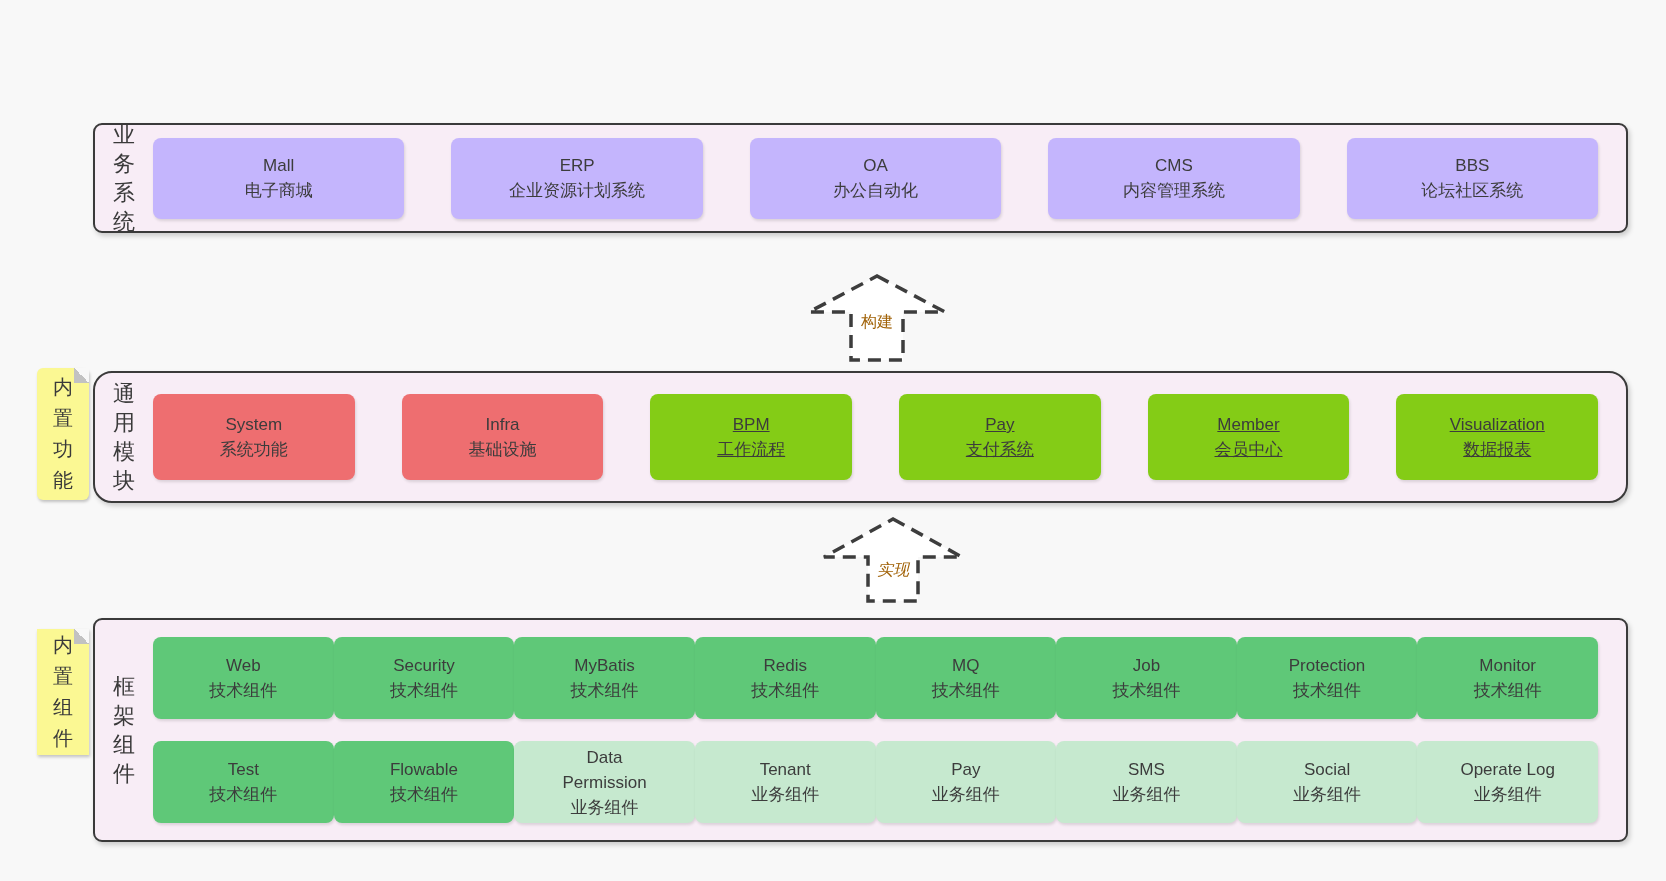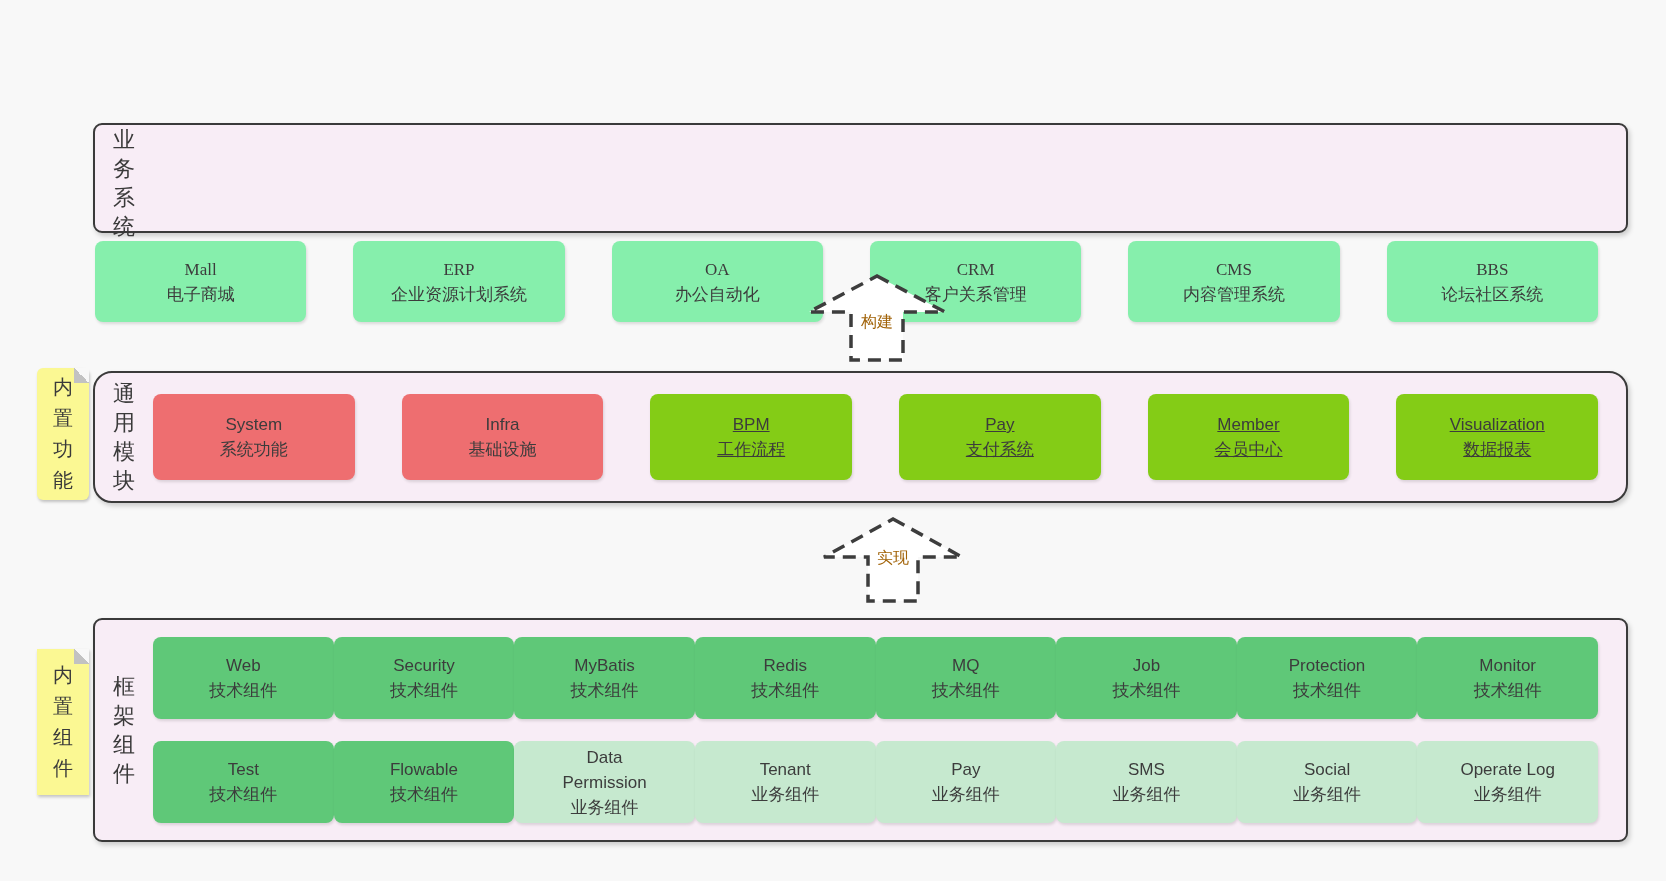--- a/index.html
+++ b/index.html
@@ -1,54 +1,54 @@
 <!DOCTYPE html>
 <html><head>
 <meta charset="utf-8">
 <style>
   html,body{margin:0;padding:0;}
   body{width:1666px;height:881px;background:#f8f8f8;font-family:"Liberation Sans",sans-serif;}
   .stage{position:relative;width:1666px;height:881px;overflow:hidden;background:#f8f8f8;}
 
   .band{position:absolute;left:93px;width:1535px;background:#f8edf6;border:2px solid #3a3a3a;
         border-radius:9px;box-shadow:2px 3px 5px rgba(0,0,0,.18);display:flex;box-sizing:border-box;}
-  #band1{top:123px;height:110px;flex-direction:column;}
+  #band1{top:123px;height:110px;}
   #band2{top:371px;height:132px;border-radius:19px;}
   #band3{top:618px;height:224px;}
 
   .vlabel{width:58px;display:flex;align-items:center;justify-content:center;
           font-size:22px;line-height:29px;color:#3a3a3a;}
   .vlabel span{display:block;width:24px;word-break:break-all;text-align:center;}
 
   .content{flex:1;display:flex;align-items:center;gap:47px;padding:0 28px 0 0;}
   #band3 .content{flex-direction:column;justify-content:center;align-items:stretch;gap:22px;}
   .brow{display:flex;}
 
   .box{flex:1;border-radius:8px;display:flex;flex-direction:column;align-items:center;
        justify-content:center;text-align:center;font-size:17px;line-height:25px;color:#3c3c3c;
        box-shadow:1px 2px 3px rgba(0,0,0,.12);}
   #band1 .box{height:81px;}
   #band2 .box{height:86px;}
   .brow .box{height:82px;}
   .box .t{white-space:pre-line;}
 
-  .v-blue{background:#86efac;font-family:Liberation Serif, serif;}
+  .v-blue{background:#c4b5fd;}
   .v-red{background:#ee6e70;}
   .v-pink{background:#84cc16;text-decoration:underline;}
   .v-gd{background:#5fc878;}
   .v-gl{background:#c6e9cf;}
 
   .sticky{position:absolute;left:37px;width:52px;background:#fbf893;
           box-shadow:1px 2px 3px rgba(0,0,0,.22);display:flex;align-items:center;justify-content:center;
           font-size:20px;line-height:31px;color:#3a3a3a;}
   .sticky .txt{display:block;width:22px;word-break:break-all;text-align:center;}
   .sticky .fold{position:absolute;top:0;right:0;width:15px;height:15px;
           background:linear-gradient(to bottom left,#f8f8f8 0 50%,#c2c2c2 50% 100%);}
   #sticky1{top:368px;height:132px;border-radius:6px;}
-  #sticky2{top:649px;height:146px;}
+  #sticky2{top:629px;height:126px;}
 
   .arrow{position:absolute;}
   .arrow svg{display:block;}
   .arrow-label{position:absolute;background:#ffffff;font-size:16px;color:#a16207;
                text-align:center;line-height:24px;}
 </style>
 </head>
 <body>
 
 <div class="stage">
@@ -73,24 +73,20 @@
       </div>
       <div class="box v-blue">
         <div class="t">ERP</div>
         <div class="s">企业资源计划系统</div>
       </div>
       <div class="box v-blue">
         <div class="t">OA</div>
         <div class="s">办公自动化</div>
       </div>
       <div class="box v-blue">
-        <div class="t">CRM</div>
-        <div class="s">客户关系管理</div>
-      </div>
-      <div class="box v-blue">
         <div class="t">CMS</div>
         <div class="s">内容管理系统</div>
       </div>
       <div class="box v-blue">
         <div class="t">BBS</div>
         <div class="s">论坛社区系统</div>
       </div>
     </div>
   </div>
 
@@ -131,21 +127,21 @@
         <div class="s">数据报表</div>
       </div>
     </div>
   </div>
 
   <div class="arrow" style="left:820px;top:514px;">
     <svg width="146" height="92" viewBox="0 0 146 92">
       <polygon points="73,5 142,43 98,43 98,87 48,87 48,43 4,43" fill="#ffffff" stroke="#3d3d3d" stroke-width="3.5" stroke-dasharray="13 8" stroke-linejoin="miter"></polygon>
     </svg>
   </div>
-  <div class="arrow-label" style="left:870px;top:546px;width:46px;">实现</div>
+  <div class="arrow-label" style="left:870px;top:558px;width:46px;font-style:italic;">实现</div>
 
   <div class="band" id="band3">
     <div class="vlabel">
       <span>框架组件</span>
     </div>
     <div class="content">
       <div class="brow">
         <div class="box v-gd">
           <div class="t">Web</div>
           <div class="s">技术组件</div>

